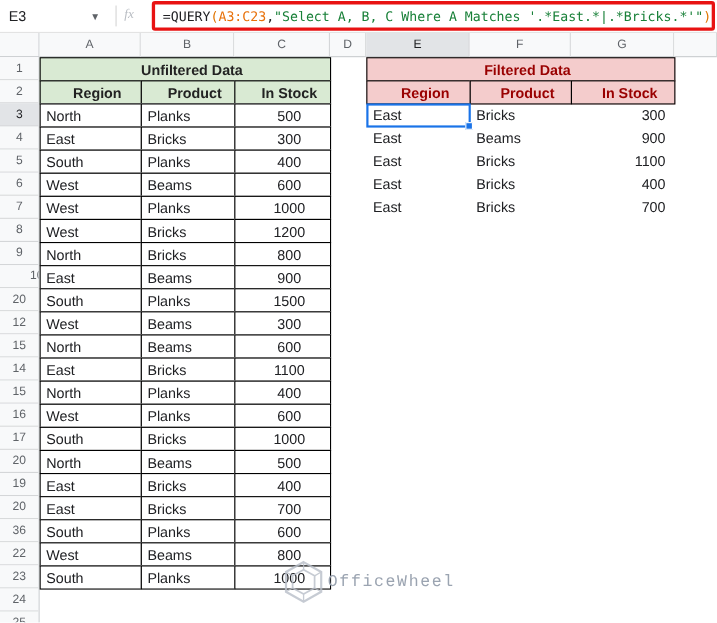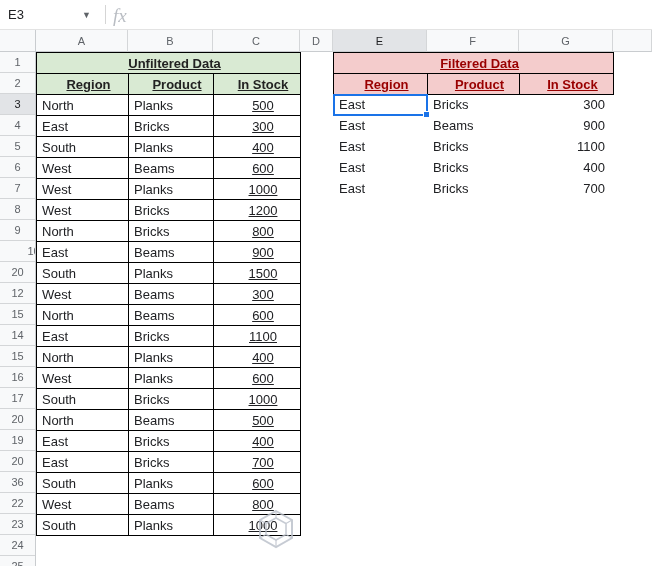--- a/index.html
+++ b/index.html
@@ -9,21 +9,21 @@
 
   
   .formula-bar { position:absolute; left:0; top:0; width:652px; height:30px;
                  background:#fff; border-bottom:1px solid #e3e3e3; }
   .name-box { position:absolute; left:0; top:0; width:105px; height:29px;
               display:flex; align-items:center; padding:0 8px; }
   .name-text { font-size:13px; color:#202124; flex:1; }
   .nb-arrow { font-size:9px; color:#5f6368; padding-right:6px; cursor:pointer; }
   .fb-divider { position:absolute; left:105px; top:5px; width:1px; height:19px; background:#d5d5d5; }
   .fx { position:absolute; left:113px; top:5px; font-family:"Liberation Serif", serif;
-        font-style:italic; font-size:19px; color:#b9bdc3; }
+        font-style:italic; font-size:12px; color:#b9bdc3; }
   .formula-box { position:absolute; left:138px; top:1px; width:512px; height:27px;
                  border:3px solid #e81212; border-radius:3px; background:#fff;
                  display:flex; align-items:center; padding-left:7px; overflow:hidden;
                  font-family:"DejaVu Sans Mono", monospace; font-size:12px; white-space:pre; }
 
   
   .corner { position:absolute; left:0; top:30px; width:36px; height:22px;
             background:#f8f9fa; border-right:1px solid #c9cccf; border-bottom:1px solid #c9cccf; }
   .colhdr { position:absolute; top:30px; height:22px; background:#f8f9fa;
             border-right:1px solid #d4d6d8; border-bottom:1px solid #c9cccf;
@@ -32,21 +32,21 @@
   .rowhdrs { position:absolute; left:0; top:52px; width:36px; height:514px;
              overflow:hidden; background:#f8f9fa; border-right:1px solid #c9cccf; }
   .rowhdr { width:100%; border-bottom:1px solid #d4d6d8; font-size:11px; color:#5f6368;
             display:flex; align-items:center; justify-content:center; background:#f8f9fa; }
   .rowhdr.sel { background:#e2e4e7; color:#202124; }
 
   
   .cell { position:absolute; font-size:13px; color:#202124; display:flex; align-items:center;
           padding-left:5px; overflow:hidden; white-space:nowrap; }
   .bcell { border:1px solid #000; background:#fff; }
-  .center { justify-content:center; padding-left:12px;text-decoration:underline; }
+  .center { justify-content:center; padding-left:12px; }
   .right  { justify-content:flex-end; padding-right:8px; padding-left:0; }
   .bold { font-weight:700; }
   .title-green { background:#d9ead3; color:#222222; }
   .hdr-green   { background:#d9ead3; color:#222222; }
   .title-pink  { background:#f4cccc; color:#990000; }
   .hdr-pink    { background:#f4cccc; color:#990000; }
 
   
   .selection { position:absolute; left:333px; top:94px; width:95px; height:22px;
                border:2px solid #1a73e8; z-index:5; }
@@ -65,20 +65,21 @@
 
 <div class="app">
 
   <div class="formula-bar">
     <div class="name-box">
       <span class="name-text">E3</span>
       <span class="nb-arrow">▼</span>
     </div>
     <div class="fb-divider"></div>
     <div class="fx">fx</div>
+    <div class="formula-box" id="formula-box"><span style="color: rgb(32, 33, 36);">=QUERY</span><span style="color: rgb(224, 116, 0);">(</span><span style="color: rgb(232, 113, 10);">A3:C23</span><span style="color: rgb(32, 33, 36);">,</span><span style="color: rgb(24, 128, 56);">"Select A, B, C Where A Matches '.*East.*|.*Bricks.*'"</span><span style="color: rgb(224, 116, 0);">)</span></div>
   </div>
 
   <div class="corner"></div>
   <div id="col-headers">
       <div class="colhdr" style="left: 36px; width: 92px;">A</div>
       <div class="colhdr" style="left: 128px; width: 85px;">B</div>
       <div class="colhdr" style="left: 213px; width: 87px;">C</div>
       <div class="colhdr" style="left: 300px; width: 33px;">D</div>
       <div class="colhdr sel" style="left: 333px; width: 94px;">E</div>
       <div class="colhdr" style="left: 427px; width: 92px;">F</div>
@@ -204,15 +205,16 @@
   <div class="selection">
     <div class="fill-handle"></div>
   </div>
 
   <div class="watermark">
     <svg width="40" height="40" viewBox="0 0 40 40">
       <path d="M20 2 L36 11 V29 L20 38 L4 29 V11 Z" fill="none" stroke="#b9bfc9" stroke-width="2"></path>
       <path d="M20 9 L30 14.5 V25.5 L20 31 L10 25.5 V14.5 Z" fill="none" stroke="#b9bfc9" stroke-width="1.6"></path>
       <path d="M20 9 V2 M30 14.5 L36 11 M30 25.5 L36 29 M20 31 V38 M10 25.5 L4 29 M10 14.5 L4 11" fill="none" stroke="#b9bfc9" stroke-width="1.2"></path>
     </svg>
+    <span class="wm-text">OfficeWheel</span>
   </div>
 
 </div>
 
 </body></html>

